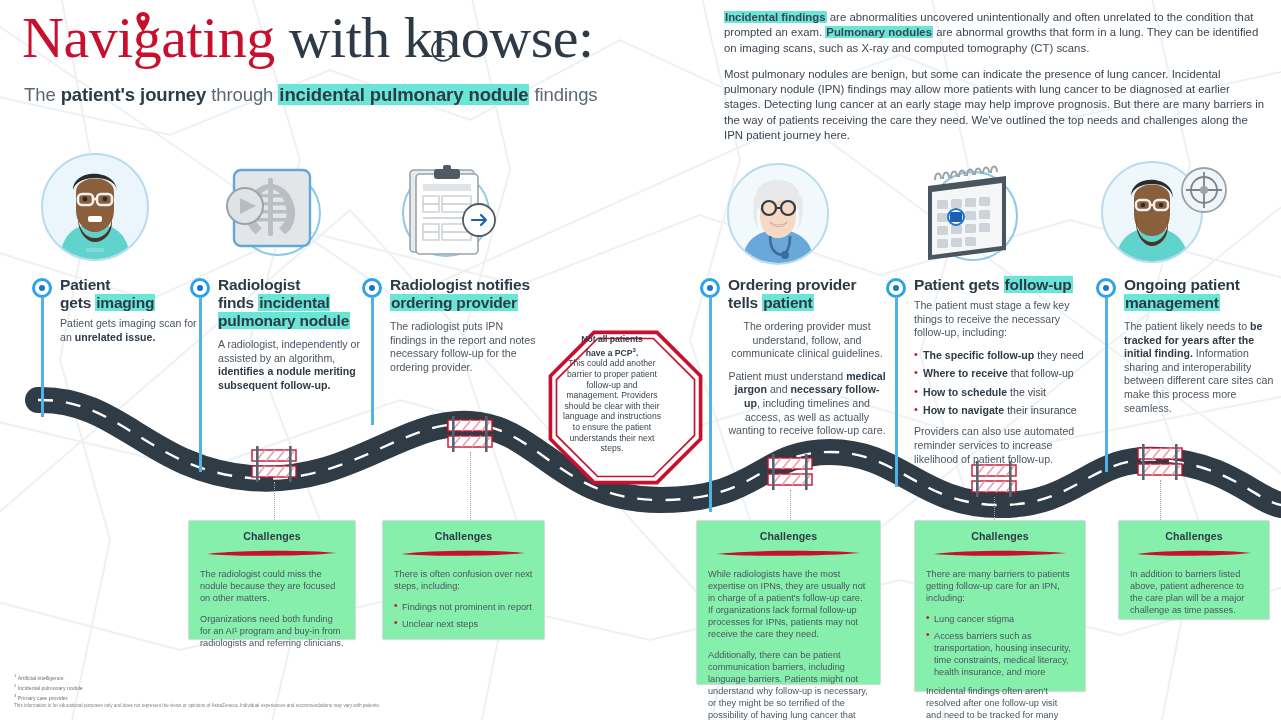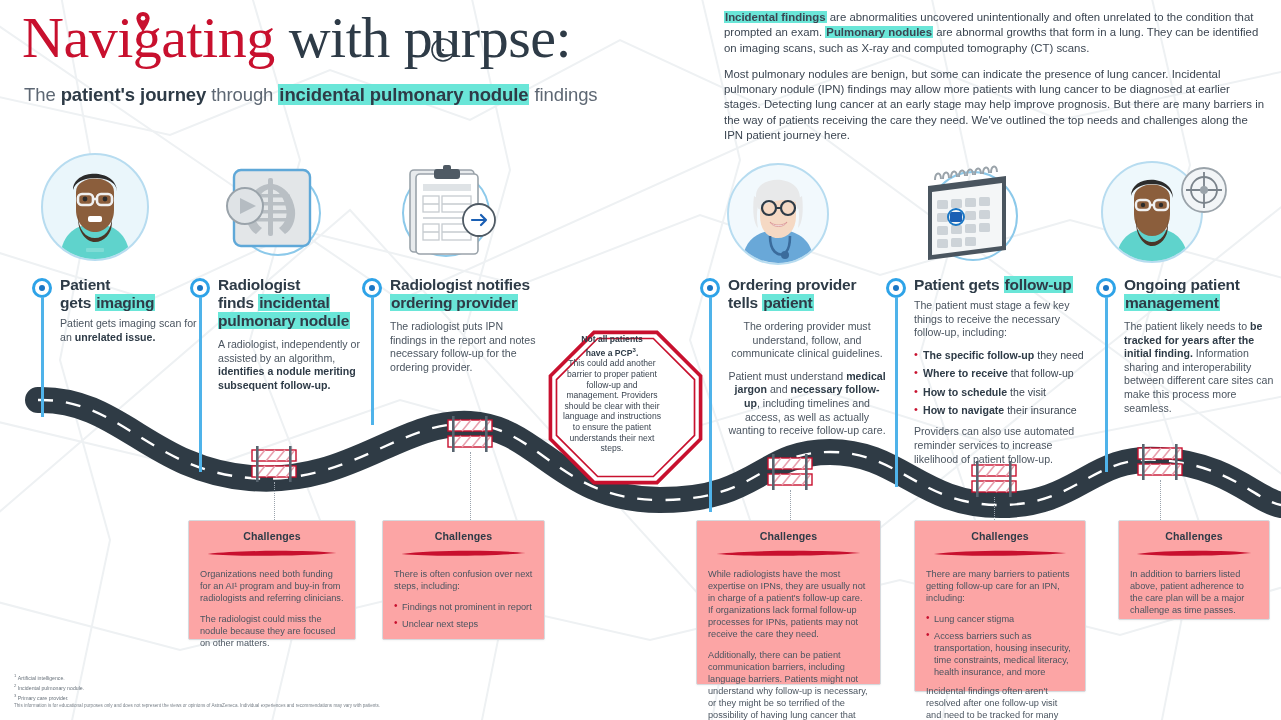--- a/index.html
+++ b/index.html
@@ -82,21 +82,21 @@
   .stopsign svg { position:absolute; inset:0; }
   .stop-text {
     position:absolute; left:11px; top:13px; width:106px; height:102px;
     text-align:center; font-size:8.6px; line-height:10.6px; color:#3b4551;
     display:flex; flex-direction:column; justify-content:center;
   }
   .stop-text b { font-weight:bold; color:#2e3b47; display:block; }
 
   
   .card {
-    position:absolute; background:#fca5a5; border:1px solid #d6dade;
+    position:absolute; background:#86efac; border:1px solid #d6dade;
     border-radius:2px; z-index:5; padding:9px 11px 11px 11px;
     box-shadow:0 1px 2px rgba(0,0,0,0.04);
   }
   .card-h {
     text-align:center; font-size:10.6px; font-weight:bold; color:#2e3b47;
     letter-spacing:0.1px; margin-bottom:6px;
   }
   .card-rule { height:10px; margin-bottom:6px; }
   .card-body { font-size:9.2px; line-height:12px; color:#4b5560; }
   .card-body p { margin-bottom:9px; }
@@ -142,21 +142,21 @@
       <path d="M700 -10 L740 160 L690 340 L750 520 L710 730"></path>
       <path d="M930 -10 L970 175 L920 355 L980 535 L940 730"></path>
       <path d="M1150 -10 L1190 165 L1140 345 L1200 525 L1160 730"></path>
       <path d="M-10 20 L400 300 L800 120 L1290 480"></path>
       <path d="M-10 520 L350 210 L740 640 L1290 200"></path>
     </g>
   </svg>
 
   <div class="header">
     <div class="title">
-      <span class="nav">Navigating</span><span class="rest"> with purp</span><span class="rest">se:</span>
+      <span class="nav">Navigating</span><span class="rest"> with know</span><span class="rest">se:</span>
     </div>
 
     <svg class="compass-pin" viewBox="0 0 14 20">
       <path d="M7 0C3.2 0 0.4 2.8 0.4 6.3C0.4 11 7 20 7 20S13.6 11 13.6 6.3C13.6 2.8 10.8 0 7 0Z" fill="#c8102e"></path>
       <circle cx="7" cy="6.2" r="2.3" fill="#ffffff"></circle>
     </svg>
 
     <svg class="compass-o" viewBox="0 0 24 24">
       <circle cx="12" cy="12" r="11" fill="none" stroke="#2e3b47" stroke-width="1.6"></circle>
       <path d="M16 8 L10.5 13.5 L8 16 L13.5 10.5 Z" fill="#c8102e"></path>
@@ -488,22 +488,22 @@
   <div class="connector" style="left:790px;top:490px;height:32px;"></div>
   <div class="connector" style="left:994px;top:497px;height:25px;"></div>
   <div class="connector" style="left:1160px;top:480px;height:42px;"></div>
 
   <div class="card" style="left:188px;top:520px;width:168px;height:120px;">
     <div class="card-h">Challenges</div>
     <svg class="card-rule" viewBox="0 0 150 10" preserveAspectRatio="none" style="width:100%;">
       <path d="M8 6 C40 2, 110 2, 142 5 C110 8, 40 9, 8 6 Z" fill="#c8102e"></path>
     </svg>
     <div class="card-body">
+      <p>The radiologist could miss the nodule because they are focused on other matters.</p>
       <p>Organizations need both funding for an AI¹ program and buy-in from radiologists and referring clinicians.</p>
-      <p>The radiologist could miss the nodule because they are focused on other matters.</p>
     </div>
   </div>
 
   <div class="card" style="left:382px;top:520px;width:163px;height:120px;">
     <div class="card-h">Challenges</div>
     <svg class="card-rule" viewBox="0 0 150 10" preserveAspectRatio="none" style="width:100%;">
       <path d="M8 6 C40 2, 110 2, 142 5 C110 8, 40 9, 8 6 Z" fill="#c8102e"></path>
     </svg>
     <div class="card-body">
       <p>There is often confusion over next steps, including:</p>

